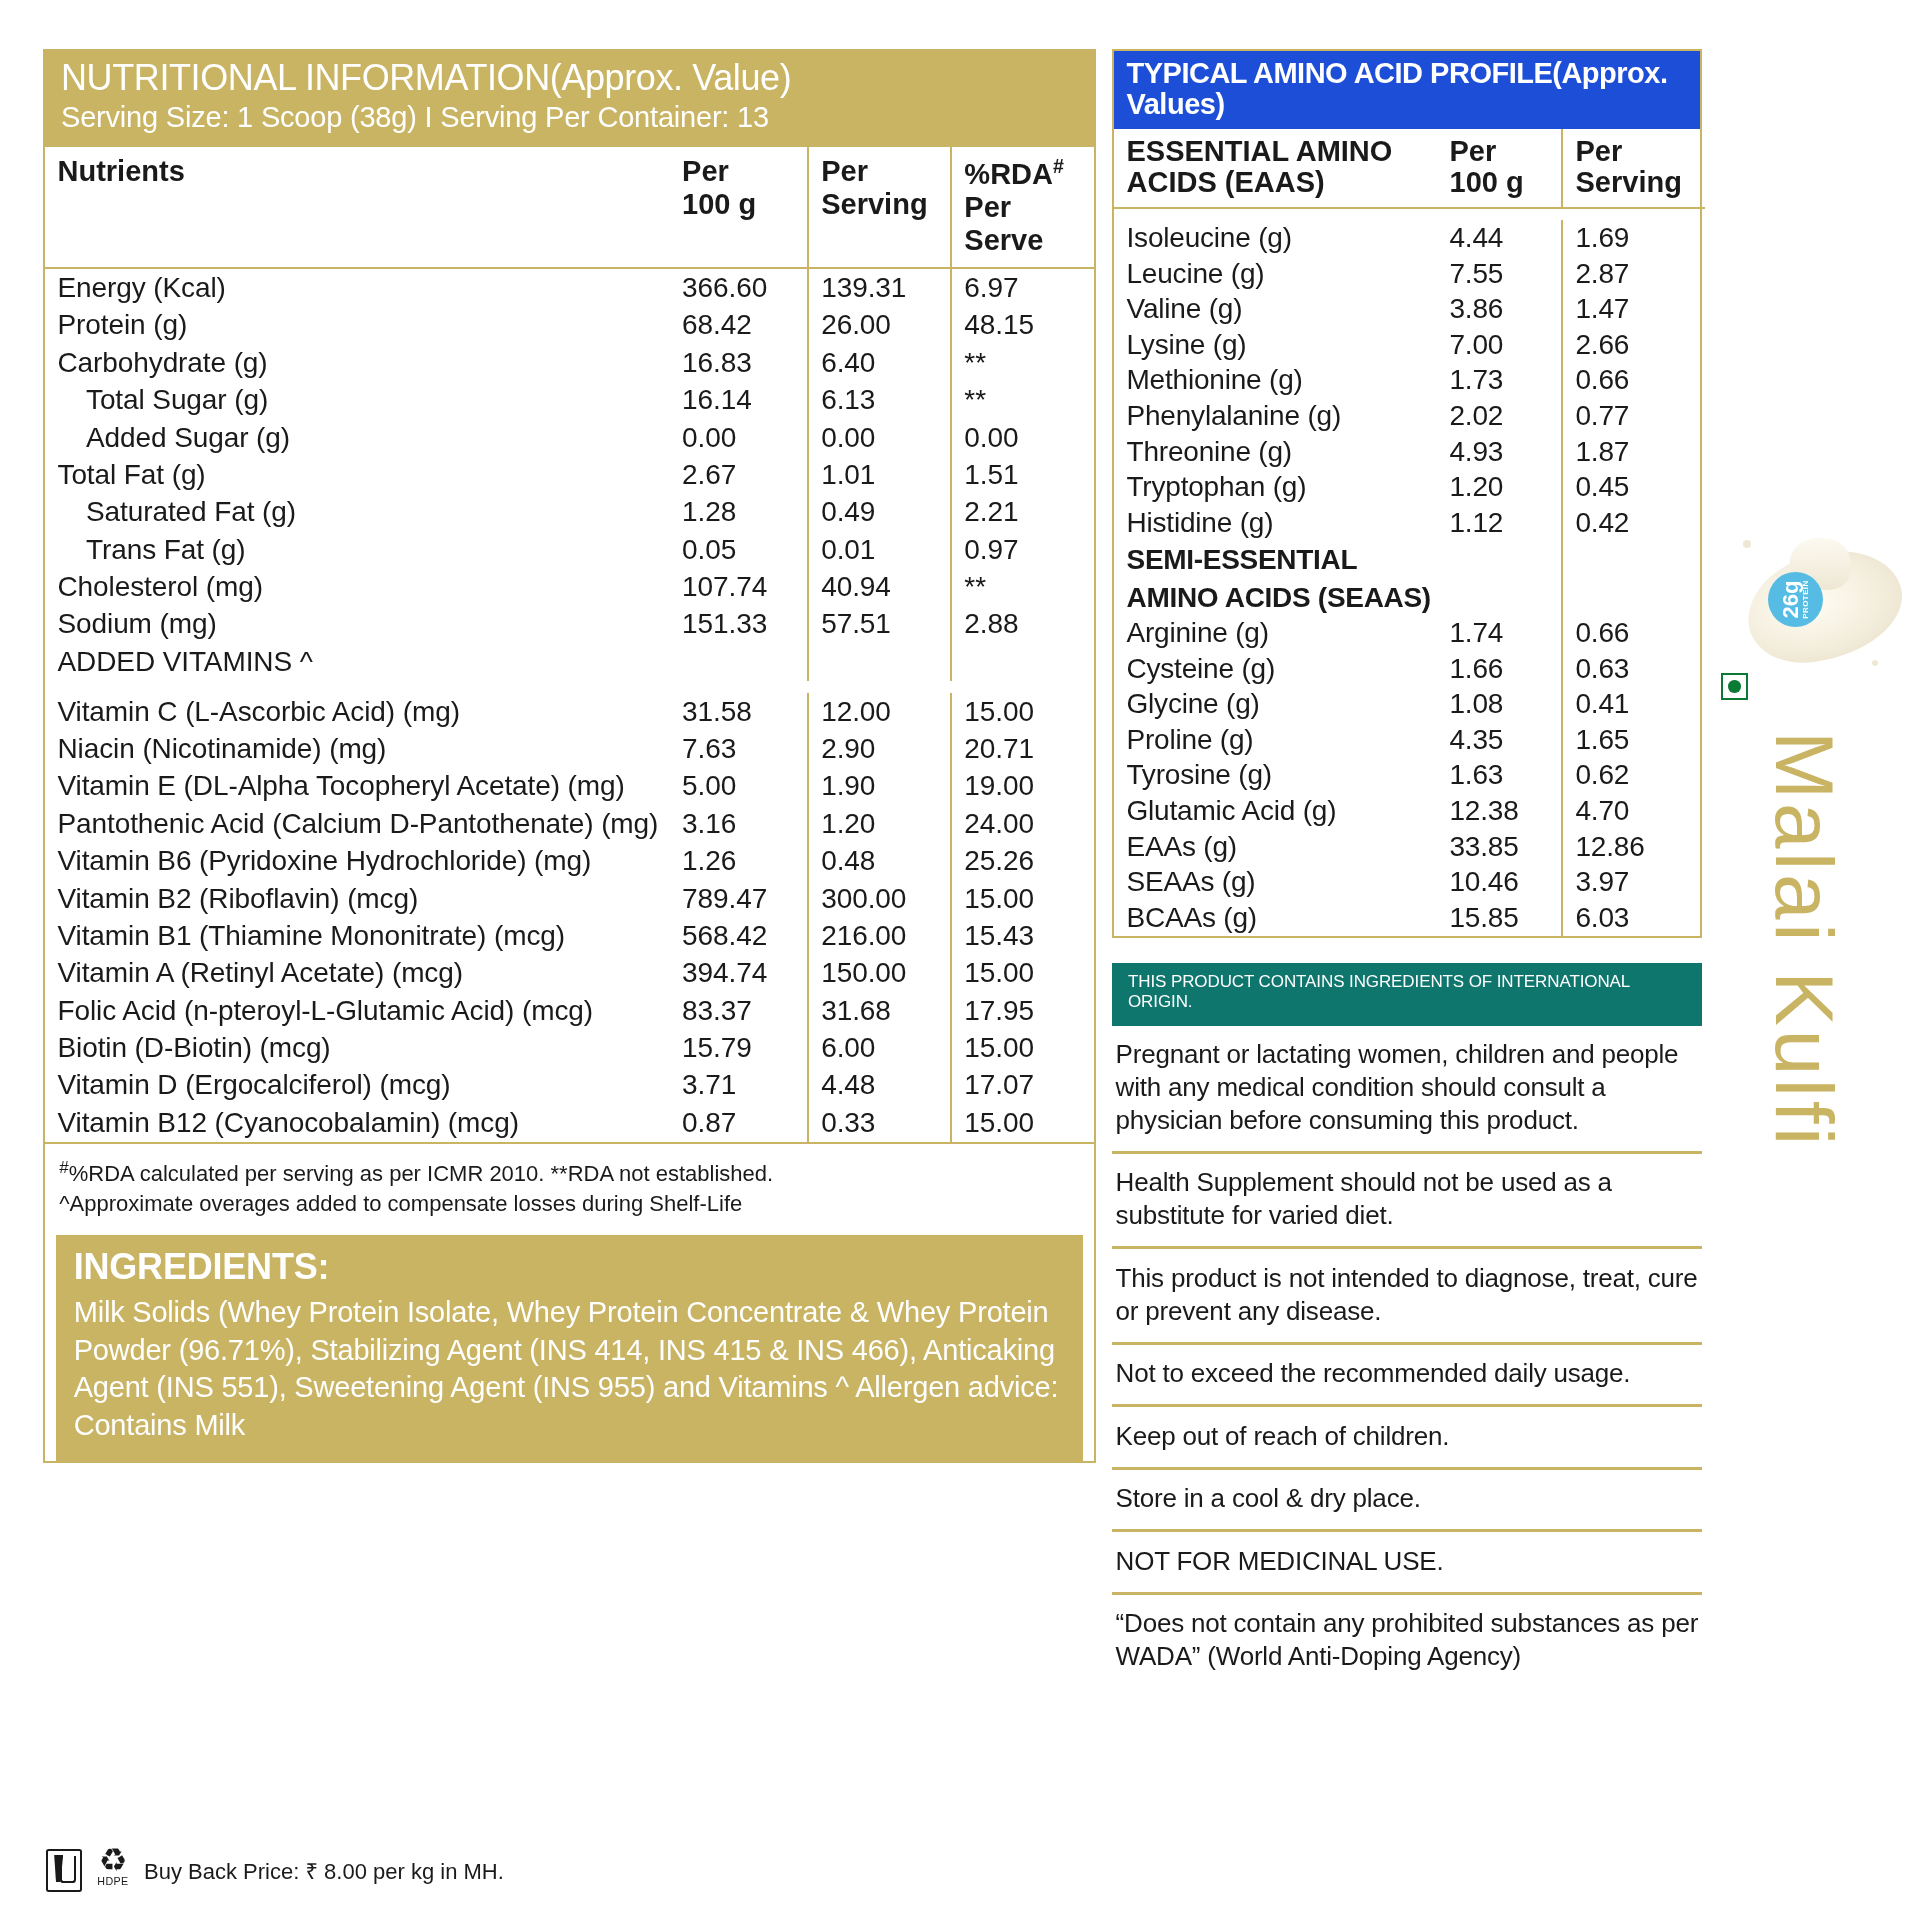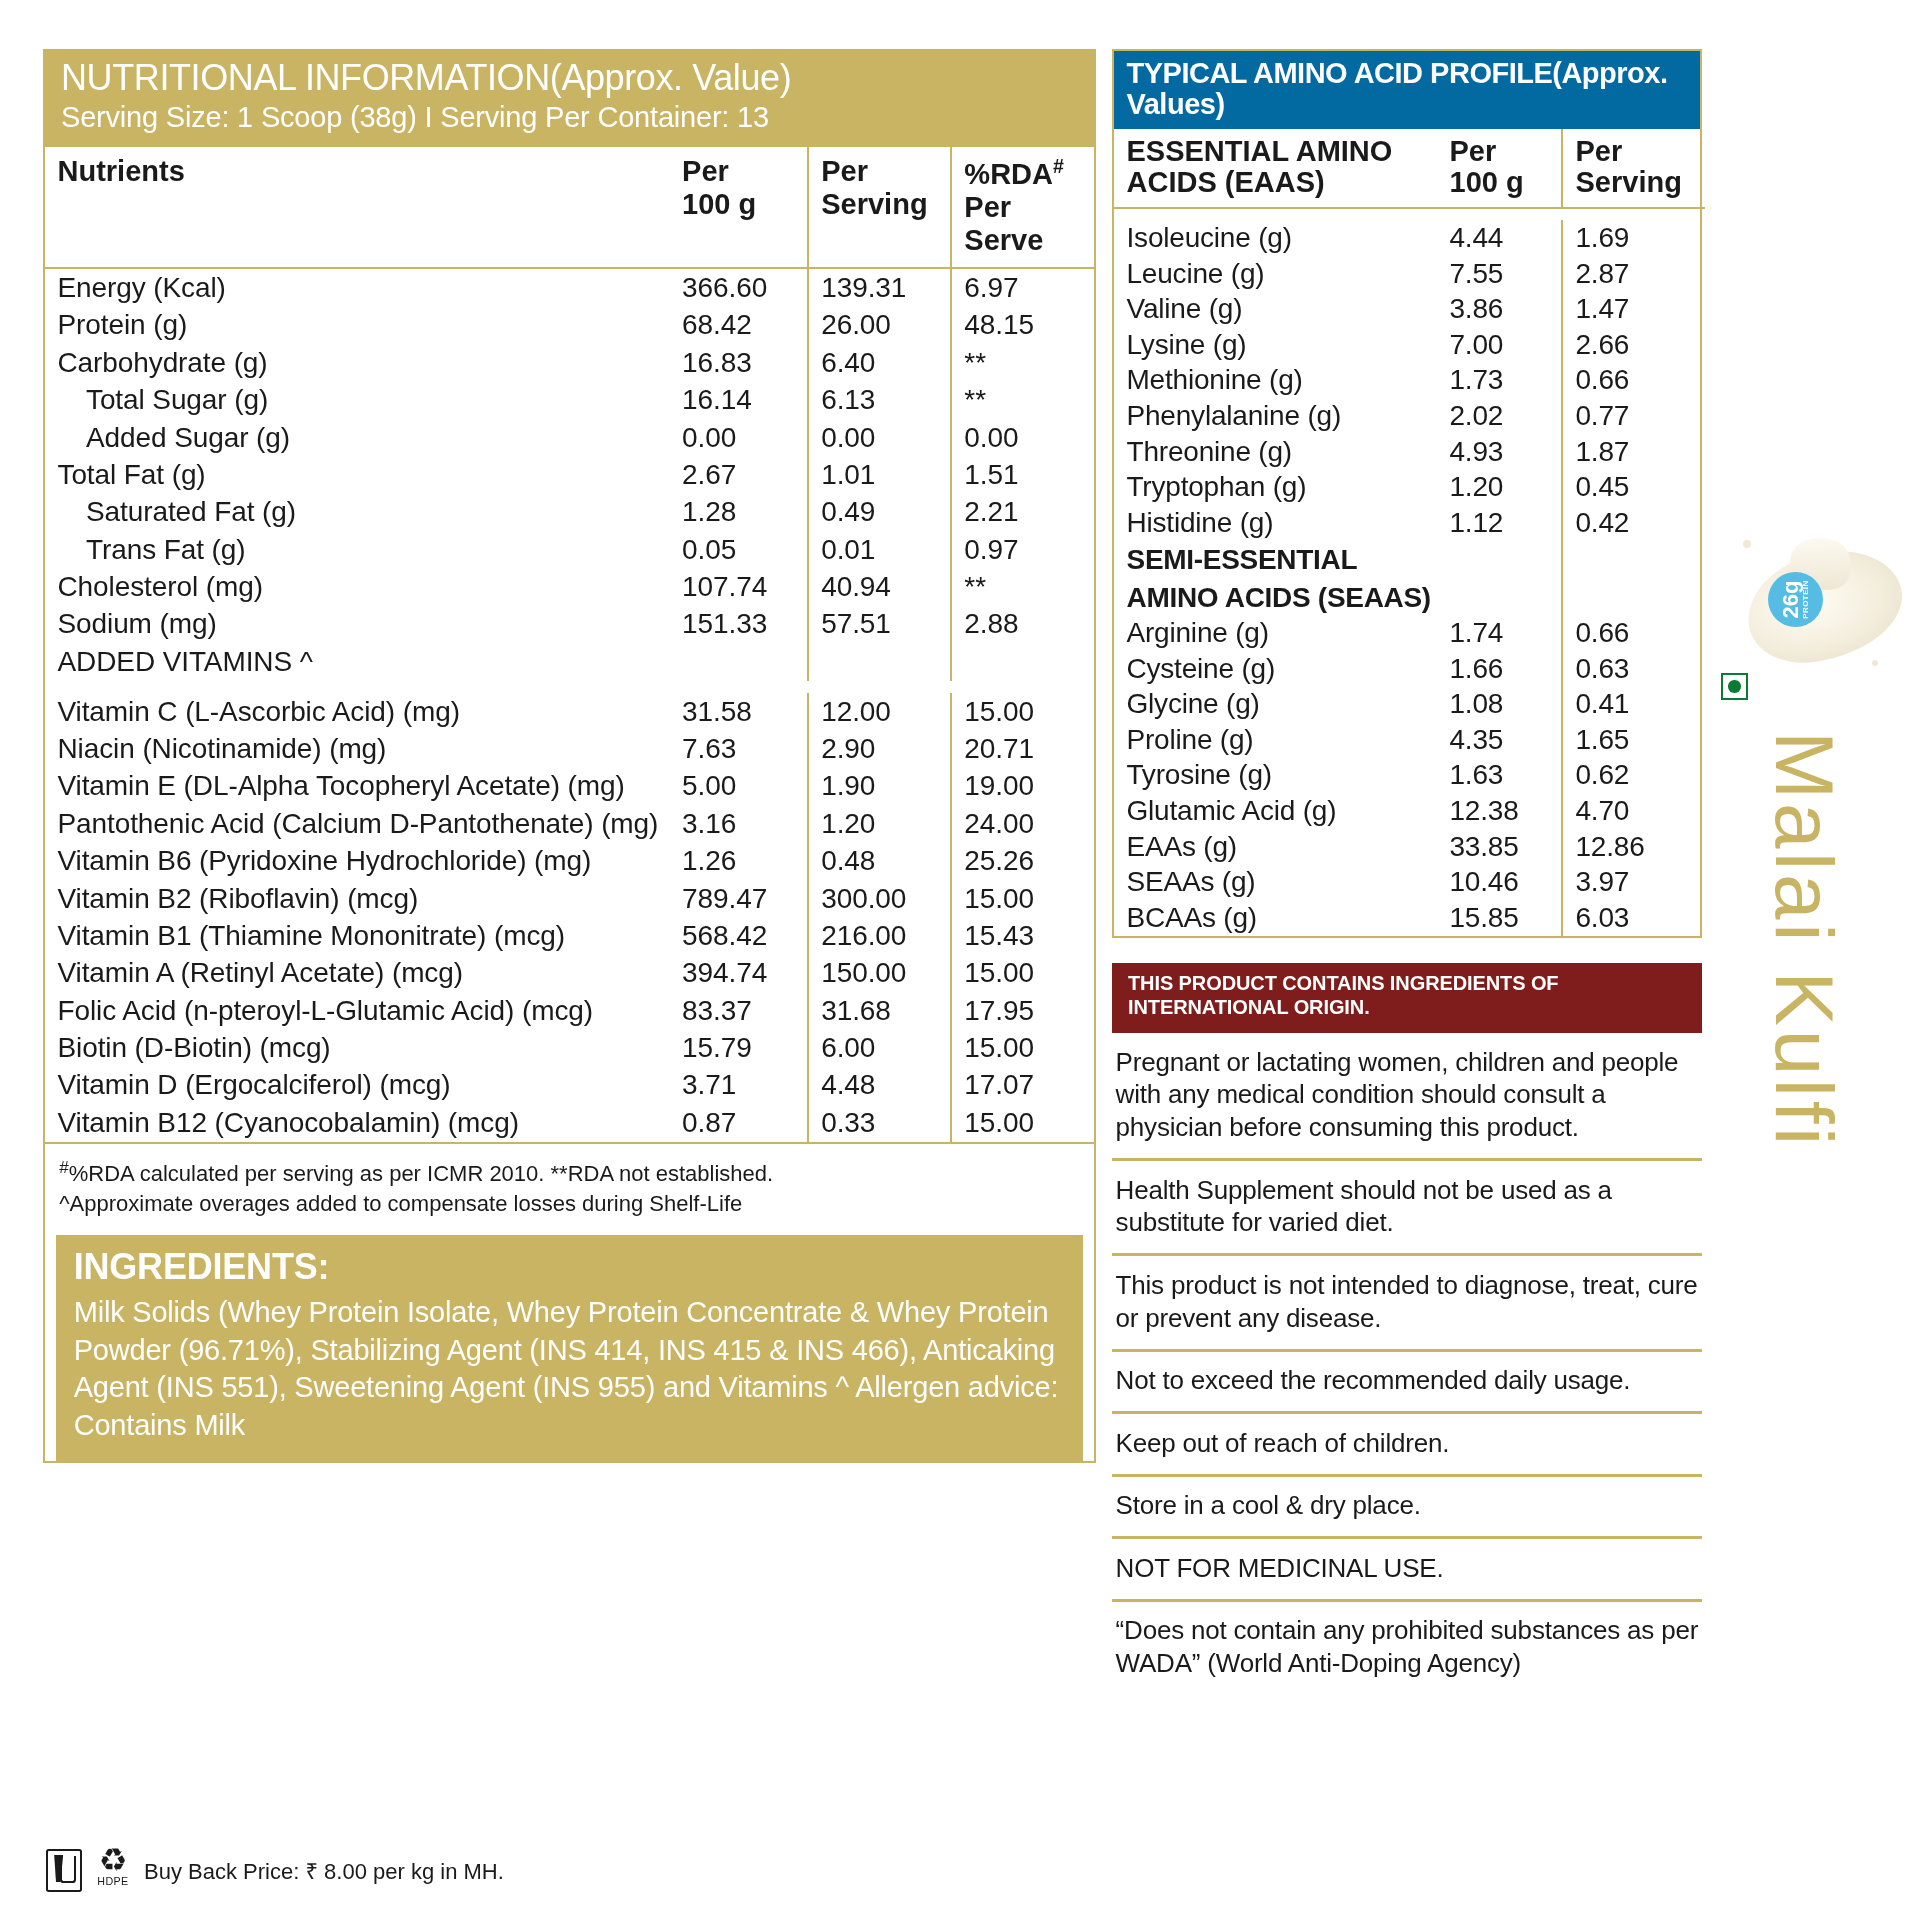--- a/index.html
+++ b/index.html
@@ -87,41 +87,41 @@
     border:2.7px solid #1a1a1a;border-top:none;border-radius:0 0 3.6px 3.6px;
   }
   .icon-recycle{width:37px;height:48px;display:flex;flex-direction:column;align-items:center;}
   .tri{font-size:32px;line-height:0.9;color:#1a1a1a;}
   .hdpe{font-size:10.7px;letter-spacing:0.4px;}
   .footer-text{font-size:22px;}
 
   
   .right-col{position:absolute;left:1112px;top:49px;width:590px;}
 
-  .aa-head{background:#0369a1;color:#ffffff;padding:7.1px 12.5px 9.8px 12.5px;}
+  .aa-head{background:#1d4ed8;color:#ffffff;padding:7.1px 12.5px 9.8px 12.5px;}
   .aa-title{font-size:29px;font-weight:bold;letter-spacing:-0.5px;line-height:1.05;}
 
   table.aa{width:100%;border-collapse:collapse;table-layout:fixed;}
   table.aa col.a0{width:323px;}
   table.aa col.a1{width:125px;}
   table.aa col.a2{width:143px;}
   .aa th{
     text-align:left;vertical-align:top;font-size:29px;font-weight:bold;
     padding:7.1px 0 9px 12.5px;border-bottom:2.7px solid #c9b464;line-height:1.08;
   }
   .aa th .l2{display:block;}
   .aa td{font-size:28px;padding:1.8px 0 1.8px 12.5px;vertical-align:top;letter-spacing:-0.2px;}
   .aa .vline{border-left:2.7px solid #c9b464;}
   .aa .sect{font-size:28px;font-weight:bold;padding-top:3.6px;letter-spacing:-0.3px;}
   .aa .spacer-row td{height:10.7px;padding:0;}
 
   .origin-box{
-    background:#7f1d1d;color:#ffffff;
+    background:#0f766e;color:#ffffff;
     margin-top:25px;padding:9.8px 16px 13.4px 16px;
-    font-size:20px;font-weight:bold;line-height:1.18;letter-spacing:-0.1px;
+    font-size:17px;font-weight:normal;line-height:1.18;letter-spacing:-0.1px;
   }
   .disc{padding:12.5px 3.6px 14.3px 3.6px;font-size:26px;line-height:1.26;letter-spacing:-0.2px;}
   .disc.sep{border-top:3.6px solid #c9b464;}
 
   
   .brand-vert{
     position:absolute;left:1757px;top:731px;
     font-size:82px;color:#c9b464;font-weight:normal;
     writing-mode:vertical-rl;letter-spacing:3.6px;white-space:nowrap;
   }

